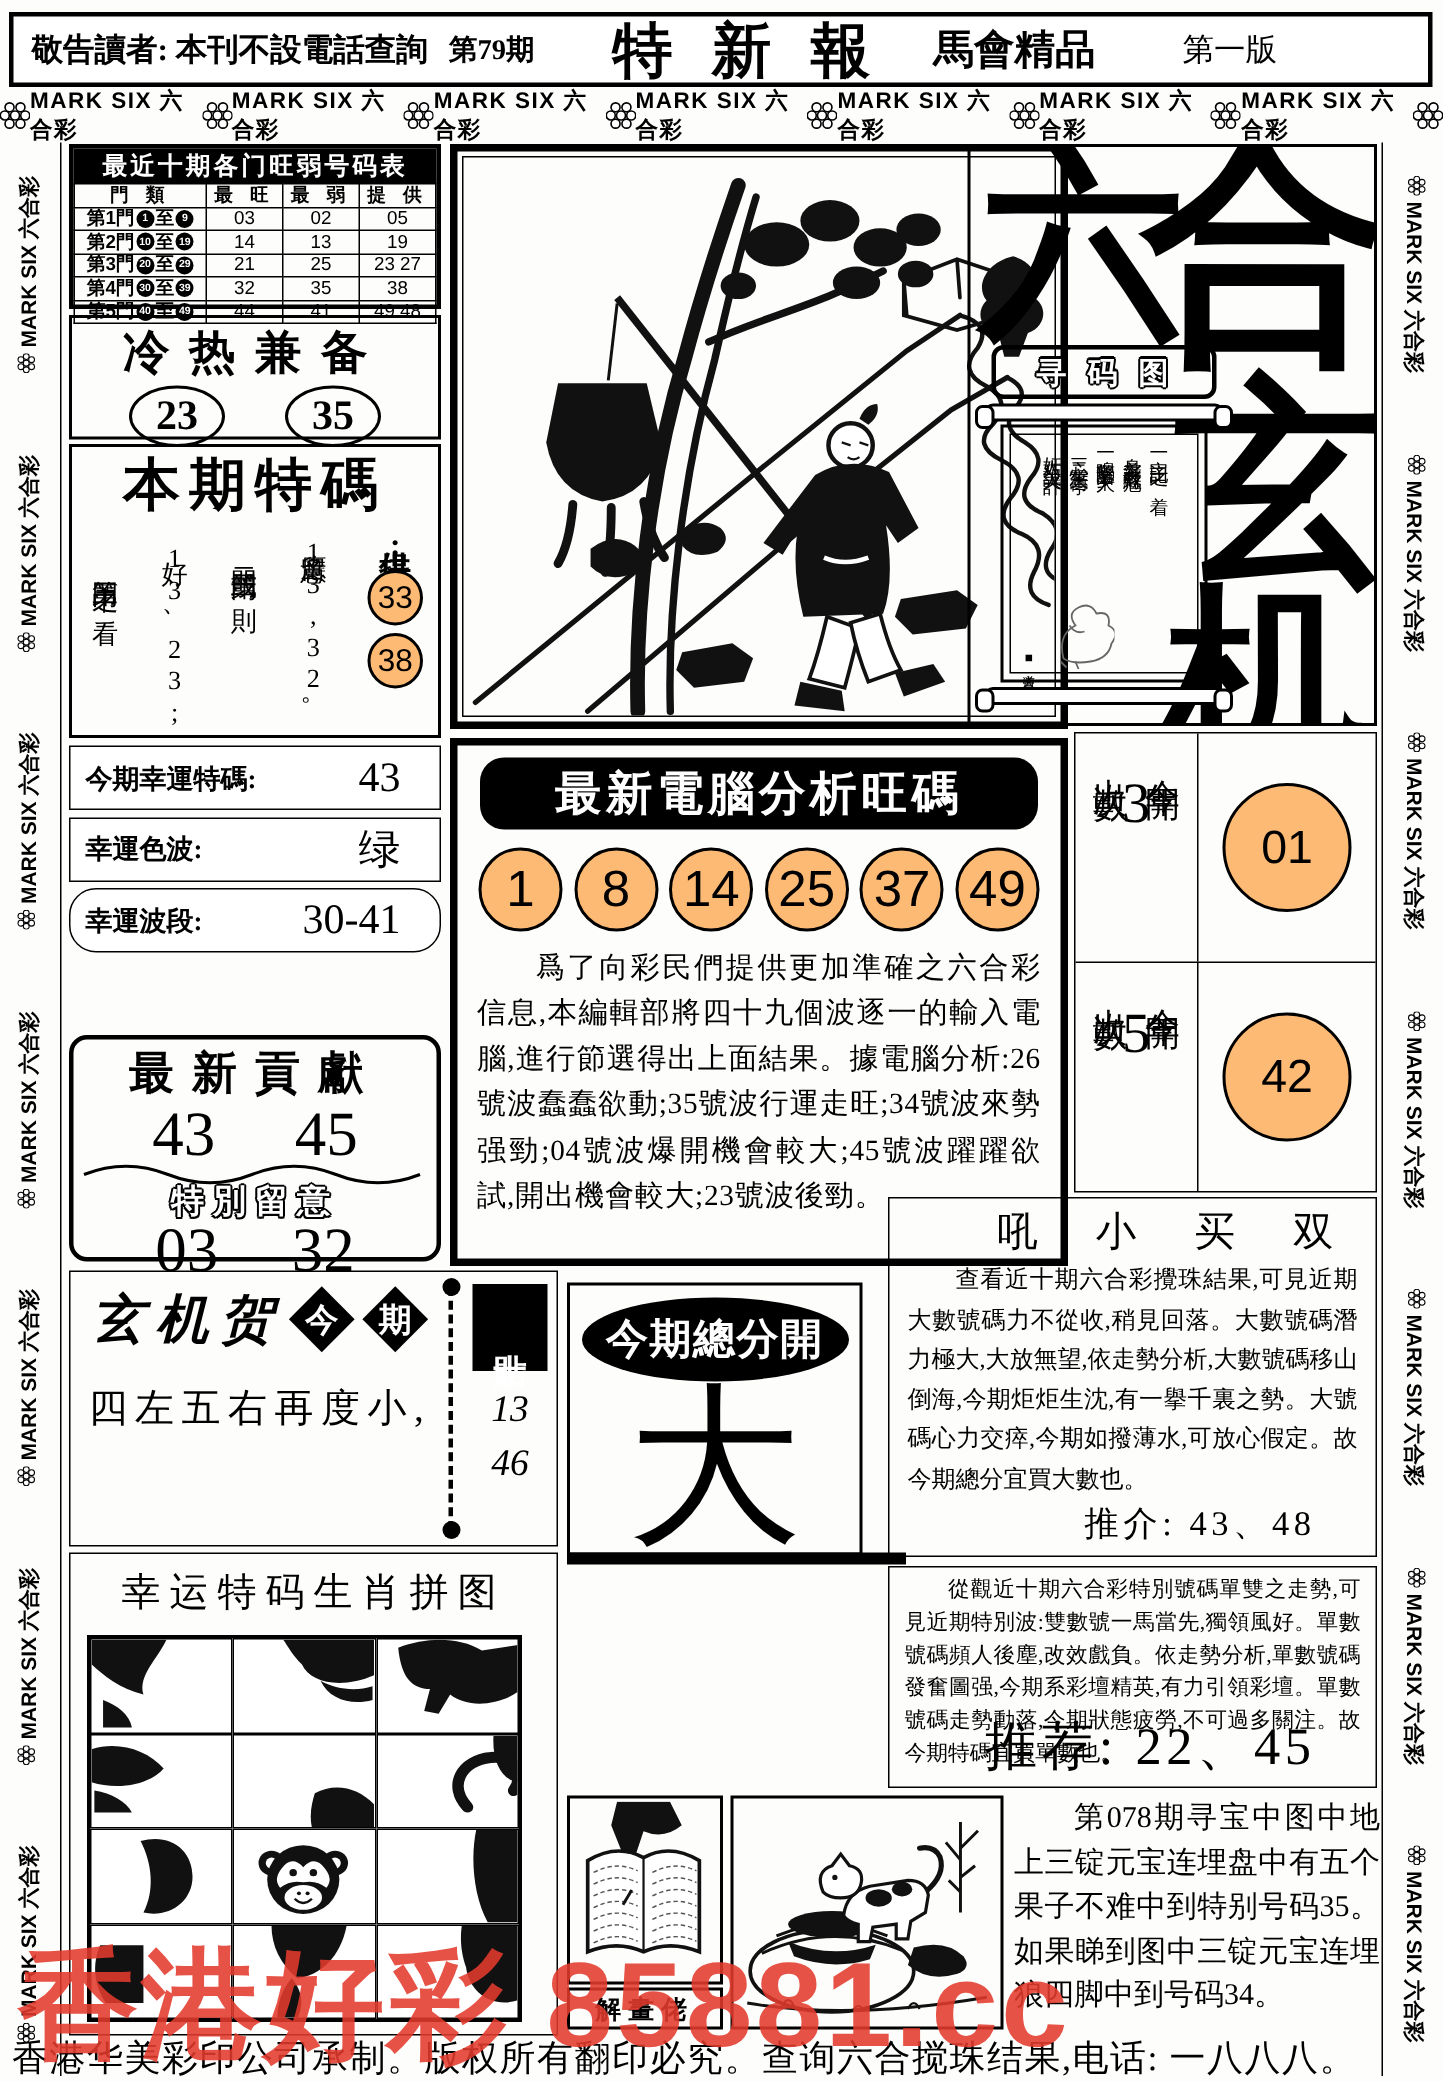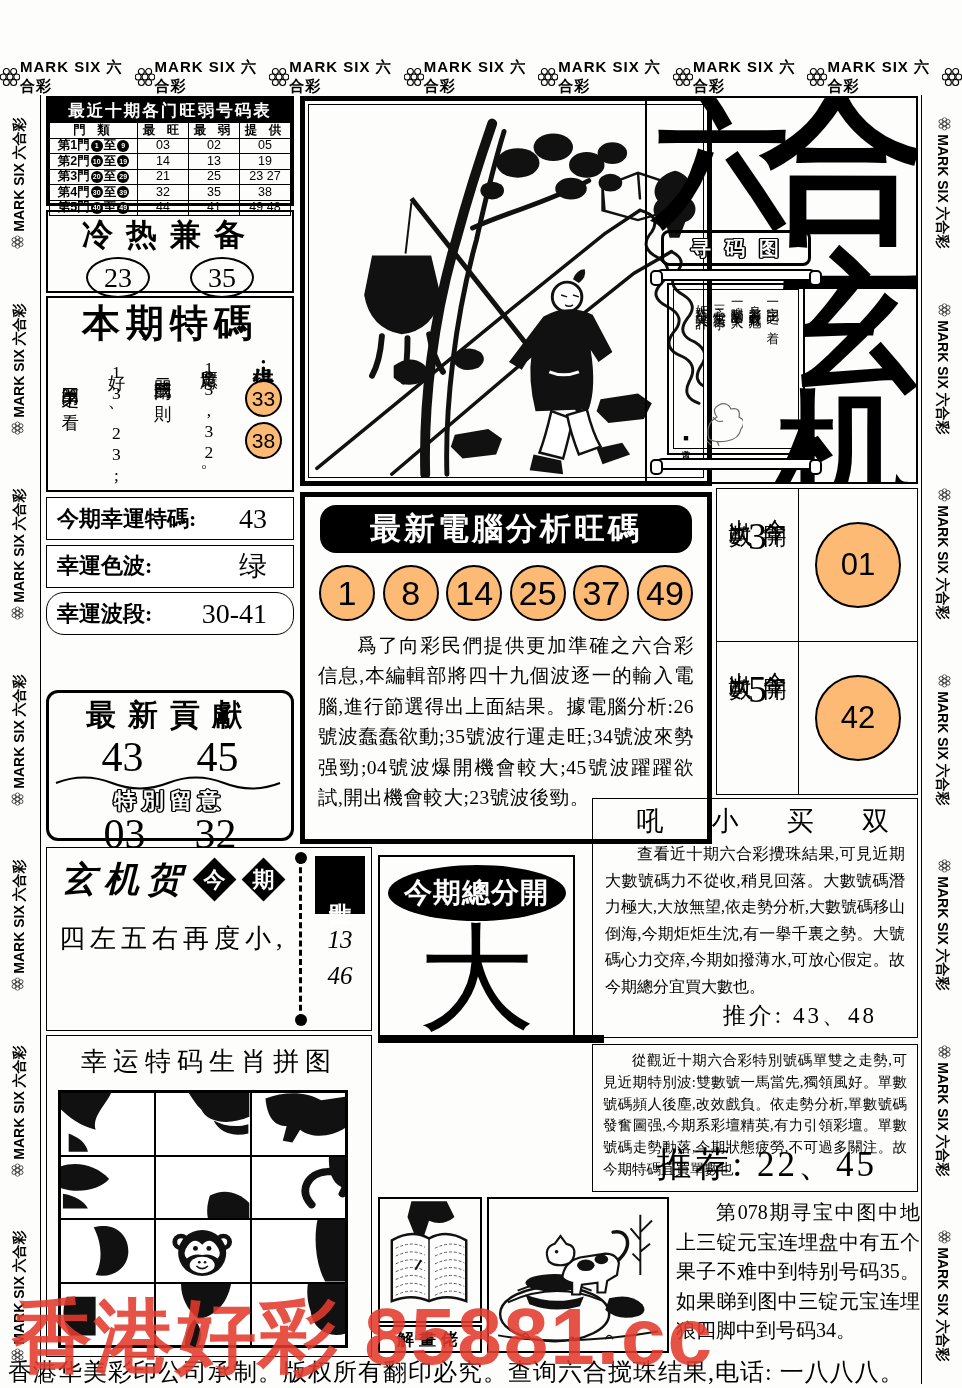--- a/index.html
+++ b/index.html
@@ -36,41 +36,41 @@
   #doorTable table{border-collapse:collapse;width:100%;}
   #doorTable td,#doorTable th{border:1px solid #000;font-size:12.5px;text-align:center;padding:0;height:15.5px;line-height:13px;}
   #doorTable th{font-weight:bold;letter-spacing:4px;}
   #doorTable td:first-child,#doorTable th:first-child{width:88px;}
   .door-label{font-weight:bold;display:inline-flex;align-items:center;gap:1px;}
   .rngc{display:inline-flex;width:12px;height:12px;border-radius:50%;background:#000;color:#fff;
         font-size:7px;align-items:center;justify-content:center;font-weight:bold;}
   
   #coldHot{left:46px;top:210px;width:248px;height:83px;border:2.5px solid #000;text-align:center;}
   .ch-title{font-size:31px;font-weight:bold;letter-spacing:13px;margin-top:2px;font-family:"Liberation Serif",serif;}
-  .ch-nums{display:flex;justify-content:space-around;padding:0 18px;margin-top:1px;}
+  .ch-nums{display:flex;justify-content:space-around;padding:0 18px;margin-top:1px;font-weight:bold;}
   .num-ellipse{width:64px;height:41px;border:2.5px solid #000;border-radius:50%;
                display:flex;align-items:center;justify-content:center;font-size:28px;font-family:"Liberation Serif",serif;}
   
   #specialCode{left:46px;top:296px;width:248px;height:196px;border:2px solid #000;}
   .sc-title{font-size:38px;font-weight:bold;letter-spacing:6px;text-align:center;font-family:"Liberation Serif",serif;}
   .sc-cols{display:flex;justify-content:space-between;padding:2px 10px 0 12px;height:140px;}
   .sc-col{font-size:17.5px;font-family:"Liberation Serif",serif;letter-spacing:1px;line-height:1.15;}
   .sc-col:nth-child(1){margin-top:22px;}
   .sc-col:nth-child(2){margin-top:10px;}
   .sc-col:nth-child(3){margin-top:14px;}
   .sc-col:nth-child(4){margin-top:4px;}
   .sc-prov{display:flex;flex-direction:column;align-items:center;gap:5px;}
   .sc-prov-label{font-size:21px;font-weight:bold;font-family:"Liberation Serif",serif;}
   .num-circle{border:2px solid #000;border-radius:50%;display:flex;align-items:center;justify-content:center;background:#fdba74;}
   .sc-circle{width:37px;height:37px;font-size:21px;}
   
   #luckyRows{left:46px;top:497px;width:248px;display:flex;flex-direction:column;gap:4.5px;}
   .lucky-row{height:43px;border:1.5px solid #000;display:flex;align-items:center;padding:0 10px;background:#fff;}
   .lucky-row.rounded{border-radius:18px;}
-  .lucky-label{font-size:22px;font-weight:bold;font-family:"Liberation Serif",serif;}
+  .lucky-label{font-size:18px;font-weight:bold;font-family:"Liberation Serif",serif;}
   .lucky-value{margin-left:auto;margin-right:16px;font-size:28px;font-family:"Liberation Serif",serif;}
   
   #contrib{left:46px;top:690px;width:248px;height:151px;border:3.5px solid #000;border-radius:12px;text-align:center;}
   .ct-title{font-size:30px;font-weight:bold;letter-spacing:12px;margin-top:2px;font-family:"Liberation Serif",serif;}
   .ct-nums{display:flex;justify-content:space-around;padding:0 26px;font-size:42px;line-height:1.0;font-family:"Liberation Serif",serif;}
   .wavy{display:block;margin:-4px auto 0;}
   .ct-note{font-size:22px;letter-spacing:6px;line-height:1.0;font-family:"Liberation Serif",serif;}
   .ct-note-nums{display:flex;justify-content:space-around;padding:0 30px;font-size:42px;line-height:1.05;font-family:"Liberation Serif",serif;}
   
   #mystery{left:46px;top:847px;width:326px;height:184px;border:1.5px solid #000;}
@@ -134,21 +134,21 @@
   .count-box{flex:1;display:flex;}
   .count-box:first-child{border-bottom:1.5px solid #000;}
   .count-left{width:82px;border-right:1px solid #000;display:flex;flex-direction:column;align-items:center;padding-top:12px;}
   .count-labels{writing-mode:vertical-rl;font-size:23px;font-family:"Liberation Serif",serif;letter-spacing:3px;}
   .count-labels span{display:block;margin:0 4px;}
   .count-num{font-size:38px;margin-top:4px;font-family:"Liberation Serif",serif;}
   .count-right{flex:1;display:flex;align-items:center;justify-content:center;}
   .big-circle{width:86px;height:86px;font-size:31px;border-width:2.5px;}
   
   #bigAnalysis{left:592px;top:798px;width:326px;height:240px;border:1.5px solid #000;}
-  .ba-head{font-size:27px;letter-spacing:16px;text-align:right;padding:4px 12px 0 0;font-family:Liberation Mono, monospace;}
+  .ba-head{font-size:27px;letter-spacing:16px;text-align:right;padding:4px 12px 0 0;font-family:Liberation Serif, serif;}
   #bigAnalysis p{margin:2px 12px 0;font-size:16px;line-height:1.66;text-align:justify;text-indent:2em;
                  font-family:"Liberation Serif",serif;}
   .rec{position:absolute;bottom:6px;left:0;right:0;text-align:right;padding-right:40px;font-size:23px;
        letter-spacing:3px;font-family:"Liberation Serif",serif;}
   #totalOpen{left:378px;top:855px;width:197px;height:182px;border:2px solid #000;text-align:center;}
   .oval-title{width:178px;height:56px;background:#000;border-radius:50%;color:#fff;margin:8px auto 0;
               display:flex;align-items:center;justify-content:center;font-size:28px;font-weight:bold;
               font-family:"Liberation Serif",serif;letter-spacing:1px;}
   .to-value{font-size:116px;line-height:1.0;font-family:"Liberation Serif",serif;}
   #heavyBar{left:378px;top:1035px;width:226px;height:8px;background:#000;}
@@ -174,20 +174,27 @@
   
   #footer{left:8px;top:1356px;width:950px;font-size:24px;letter-spacing:1px;font-family:"Liberation Serif",serif;white-space:nowrap;}
   #watermark{left:12px;top:1284px;font-size:80px;font-weight:bold;color:rgba(228,58,44,0.88);
              letter-spacing:2px;white-space:nowrap;z-index:60;font-family:"Liberation Sans",sans-serif;}
 </style>
 </head>
 <body>
 
 <div id="page">
 
+  <div id="header" class="abs">
+    <span class="h-notice">敬告讀者: 本刊不設電話查詢</span>
+    <span class="h-issue">第79期</span>
+    <span class="h-title">特新報</span>
+    <span class="h-brand">馬會精品</span>
+    <span class="h-edition">第一版</span>
+  </div>
 
   <div id="topband" class="abs">
       <span class="flower"><svg width="20" height="20" viewBox="0 0 22 22">
           <g fill="#fff" stroke="#000" stroke-width="1.2">
             <circle cx="7" cy="5" r="3.3"></circle>
             <circle cx="15" cy="5" r="3.3"></circle>
             <circle cx="3.5" cy="11" r="3.3"></circle>
             <circle cx="11" cy="11" r="3.3"></circle>
             <circle cx="18.5" cy="11" r="3.3"></circle>
             <circle cx="7" cy="17" r="3.3"></circle>

